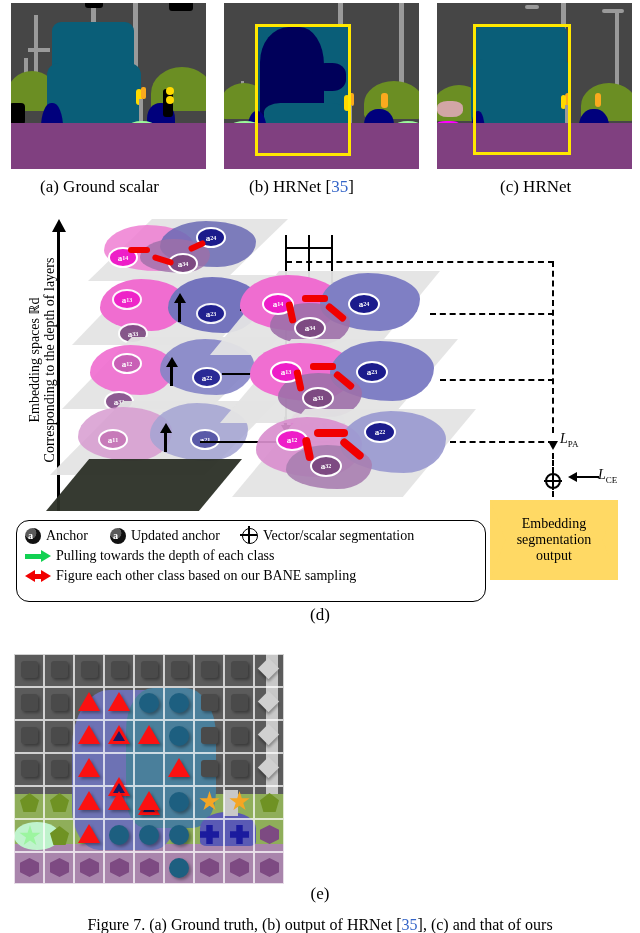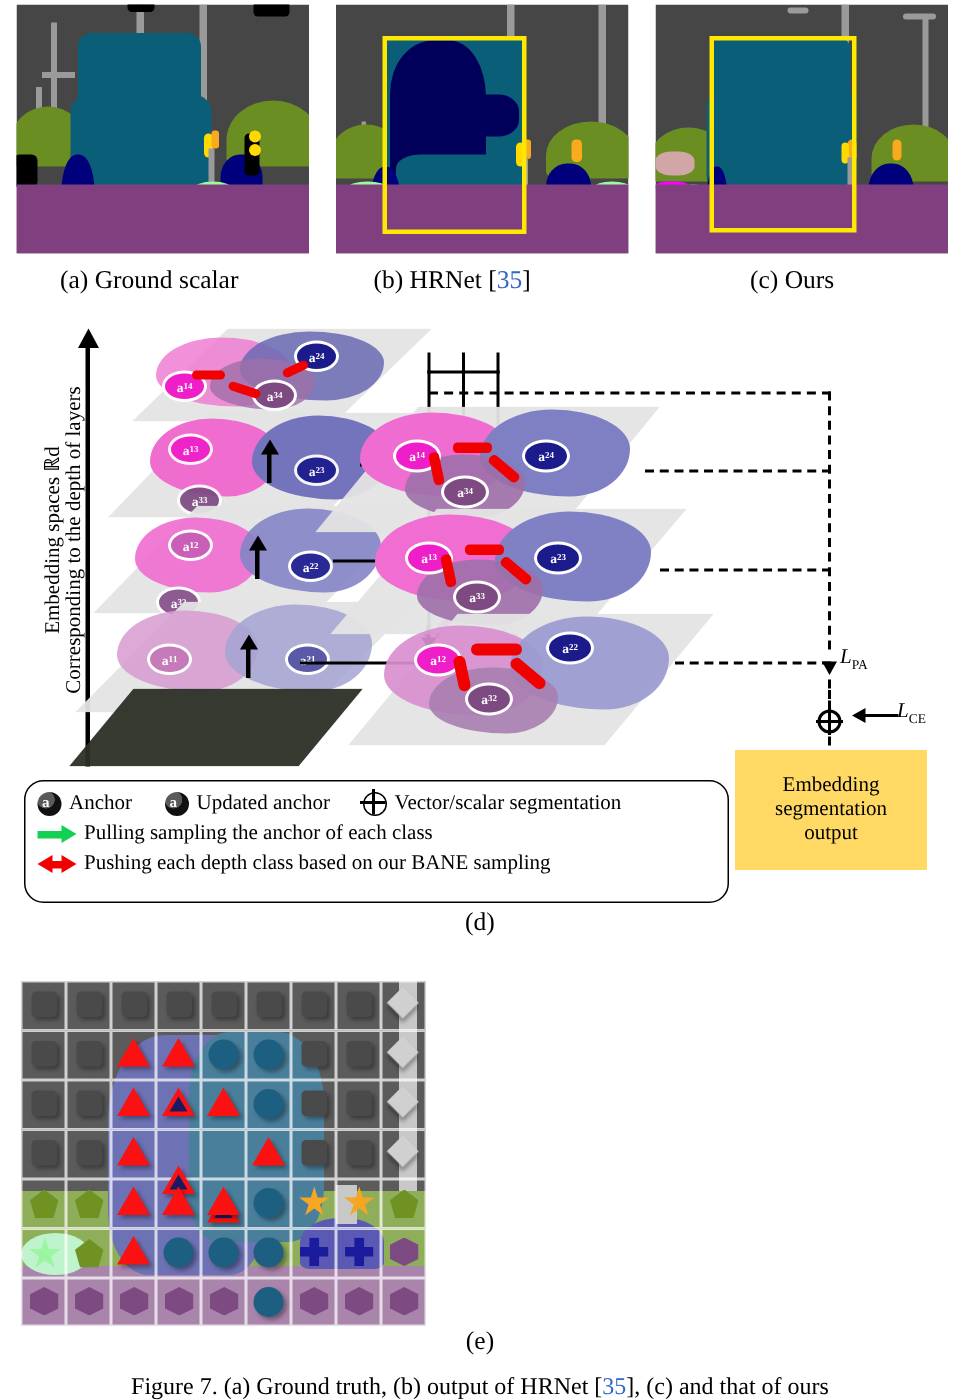--- a/index.html
+++ b/index.html
@@ -209,21 +209,21 @@
     </div>
   </div>
 
   <div class="capA" style="left:40px;">
     <span>(a) Ground scalar</span>
   </div>
   <div class="capA" style="left:249px;">
     <span>(b) HRNet [</span><span class="cite">35</span><span>]</span>
   </div>
   <div class="capA" style="left:500px;">
-    <span>(c) Ours</span>
+    <span>(c) HRNet</span>
   </div>
 
   <div class="panelD">
 
     <div class="axisArrowWrap">
       <div class="head"></div>
         <div class="shaft"></div>
     </div>
     <div class="axisLbl" style="left:24px;top:300px;width:290px;">
       <span>Embedding spaces ℝd</span>
@@ -417,29 +417,29 @@
       <span>Updated anchor</span>
       <span class="gap"></span>
       <span class="oplusSm"></span>
       <span>Vector/scalar segmentation</span>
     </div>
     <div class="legrow">
       <span class="arrIcon green">
         <span class="bar"></span>
           <span class="tipR"></span>
       </span>
-      <span>Pulling sampling the anchor of each class</span>
+      <span>Pulling towards the depth of each class</span>
     </div>
     <div class="legrow">
       <span class="arrIcon red">
         <span class="bar"></span>
           <span class="tipR"></span>
           <span class="tipL"></span>
       </span>
-      <span>Pushing each depth class based on our BANE sampling</span>
+      <span>Figure each other class based on our BANE sampling</span>
     </div>
   </div>
 
   <div class="capD">
     <span>(d)</span>
   </div>
 
   <div class="panelE">
 
     <div class="gridimg">

